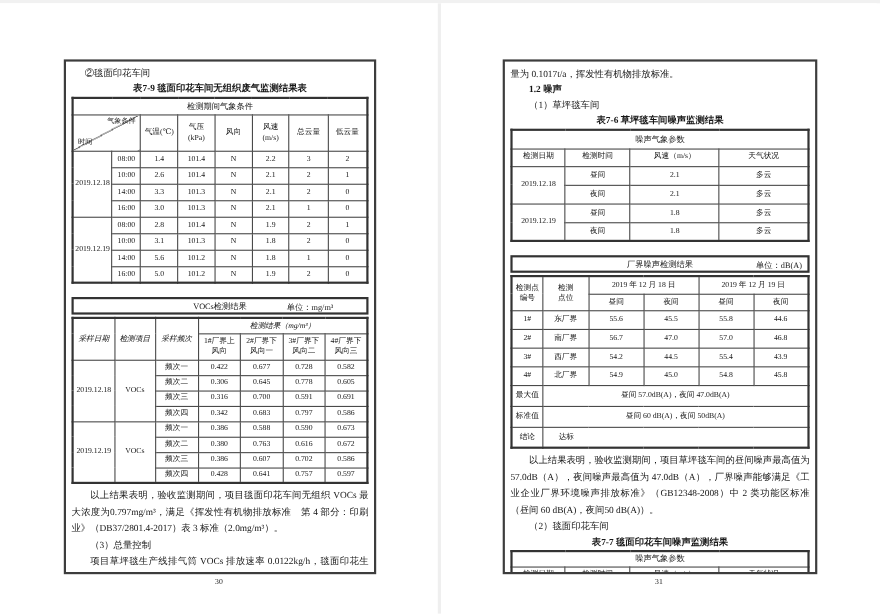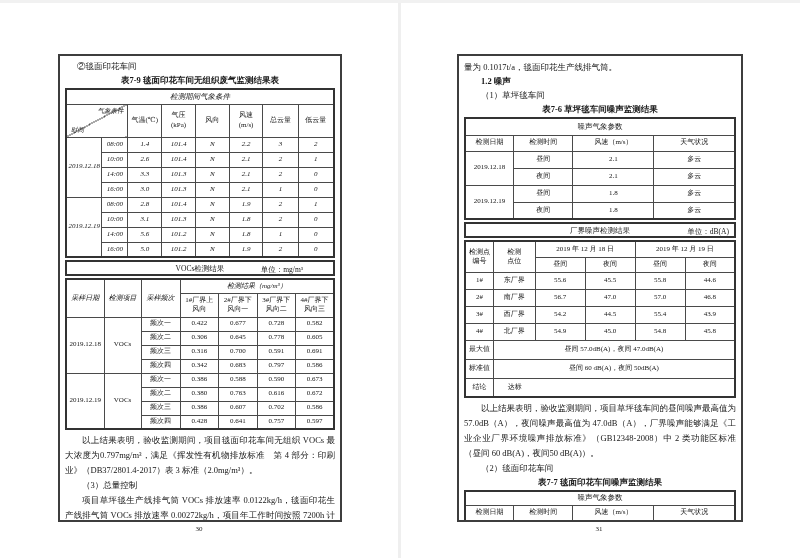--- a/index.html
+++ b/index.html
@@ -27,28 +27,28 @@
   table { width:100%; border-collapse:collapse; table-layout:fixed; border:2px solid #333; margin:0; }
   td, th {
     border:1px solid #4a4a4a; font-size:7px; font-weight:normal; color:#161616;
     text-align:center; vertical-align:middle; padding:0; line-height:1.3;
     white-space:pre-line; overflow:hidden;
   }
   .span-head { height:14px; font-size:7.5px; }
 
   
   .t75w .hdr th, .t75w .hdr td { height:33px; }
-  .t75w tbody td { height:15px;font-style:italic; }
+  .t75w tbody td { height:15px; }
   .diag { position:relative;
     background:linear-gradient(to bottom right, transparent 49.2%, #555 49.2%, #555 50.8%, transparent 50.8%); }
   .diag .dtop { position:absolute; top:2px;  right:4px; font-size:6.5px; }
   .diag .dbot { position:absolute; bottom:2px; left:4px; font-size:6.5px; }
 
   
-  .strip { border:2px solid #333; margin-top:2px; position:relative;
+  .strip { border:2px solid #333; margin-top:12px; position:relative;
            height:16px; font-size:7.5px; text-align:center; line-height:14px; background:#fff; }
   .strip .unit { position:absolute; top:1px; }
   .strip.u-left  .unit { right:30px; }
   .strip.u-right .unit { right:5px; }
   .gap2 { margin-top:2px; }
 
   
   .t75v .r1 th { height:14px;font-style:italic; }
   .t75v .r2 th { height:24px; }
   .t75v tbody td { height:14px;margin-left:40px; }
@@ -286,21 +286,21 @@
       <div class="para indent">以上结果表明，验收监测期间，项目毯面印花车间无组织 VOCs 最大浓度为0.797mg/m³，满足《挥发性有机物排放标准　第 4 部分：印刷业》（DB37/2801.4-2017）表 3 标准（2.0mg/m³）。</div>
       <div class="para indent" style="margin-top:0;">（3）总量控制</div>
       <div class="para indent" style="margin-top:0;">项目草坪毯生产线排气筒 VOCs 排放速率 0.0122kg/h，毯面印花生产线排气筒 VOCs 排放速率 0.00272kg/h，项目年工作时间按照 7200h 计算，VOCs 年排放</div>
     </div>
     <div class="pagenum">30</div>
   </div>
 
   <div class="sheet s-right">
     <div class="frame">
 
-      <div class="body-line">量为 0.1017t/a，毯面印花生产线排气筒。</div>
+      <div class="body-line">量为 0.1017t/a，挥发性有机物排放标准。</div>
       <div class="h-sub h-bold">1.2 噪声</div>
       <div class="h-sub">（1）草坪毯车间</div>
       <div class="t-title">表7-6  草坪毯车间噪声监测结果</div>
 
       <table class="t76w">
         <colgroup>
           <col style="width:18%">
             <col style="width:22%">
             <col style="width:30%">
             <col style="width:30%">

